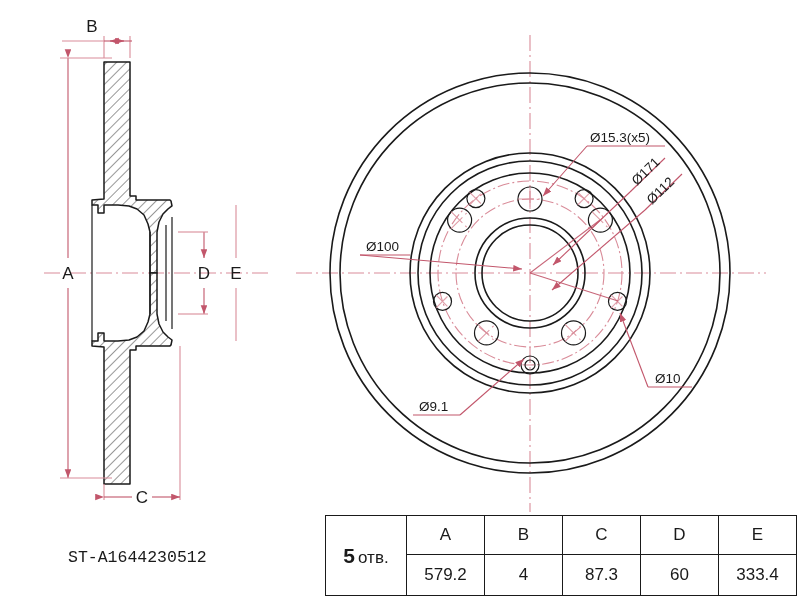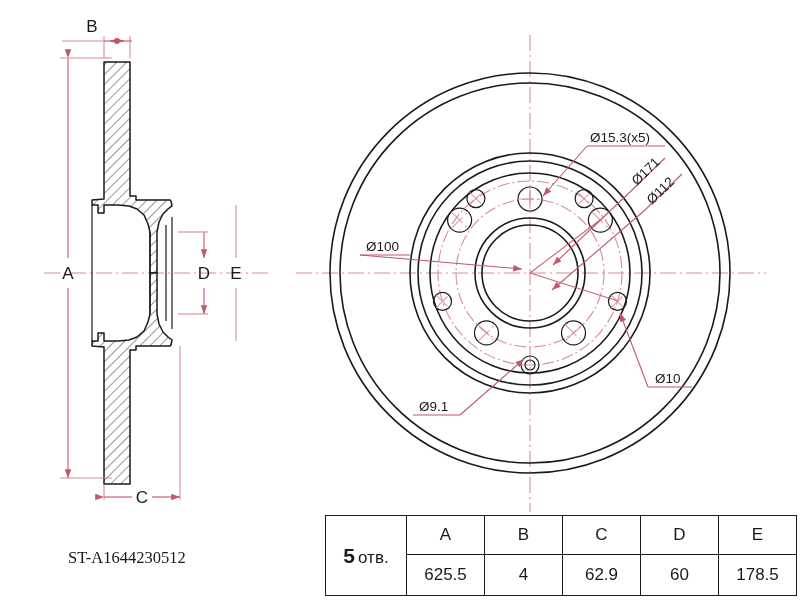--- a/index.html
+++ b/index.html
@@ -127,21 +127,21 @@
   }
   td.val-cell {
     height: 40px;
     font-size: 17px;
   }
   #part-number {
     position: absolute;
     left: 68px;
     top: 548px;
     font-size: 16.5px;
-    font-family: Liberation Serif, serif;
+    font-family: Liberation Mono, monospace;
     color: #1a1a1a;
     white-space: nowrap;
   }
 </style>
 </head>
 <body>
 
 <div id="drawing-root">
 
   <svg id="blueprint" viewBox="0 0 800 600" xmlns="http://www.w3.org/2000/svg">
@@ -378,23 +378,23 @@
           <td class="holes-cell" rowspan="2">
             <span class="big-num">5</span><span>отв.</span>
           </td>
           <td class="hdr-cell">A</td>
           <td class="hdr-cell">B</td>
           <td class="hdr-cell">C</td>
           <td class="hdr-cell">D</td>
           <td class="hdr-cell">E</td>
         </tr>
         <tr>
-          <td class="val-cell">625.5</td>
+          <td class="val-cell">579.2</td>
           <td class="val-cell">4</td>
-          <td class="val-cell">62.9</td>
+          <td class="val-cell">87.3</td>
           <td class="val-cell">60</td>
-          <td class="val-cell">178.5</td>
+          <td class="val-cell">333.4</td>
         </tr>
       </tbody>
     </table>
   </div>
 
 </div>
 
 </body></html>

